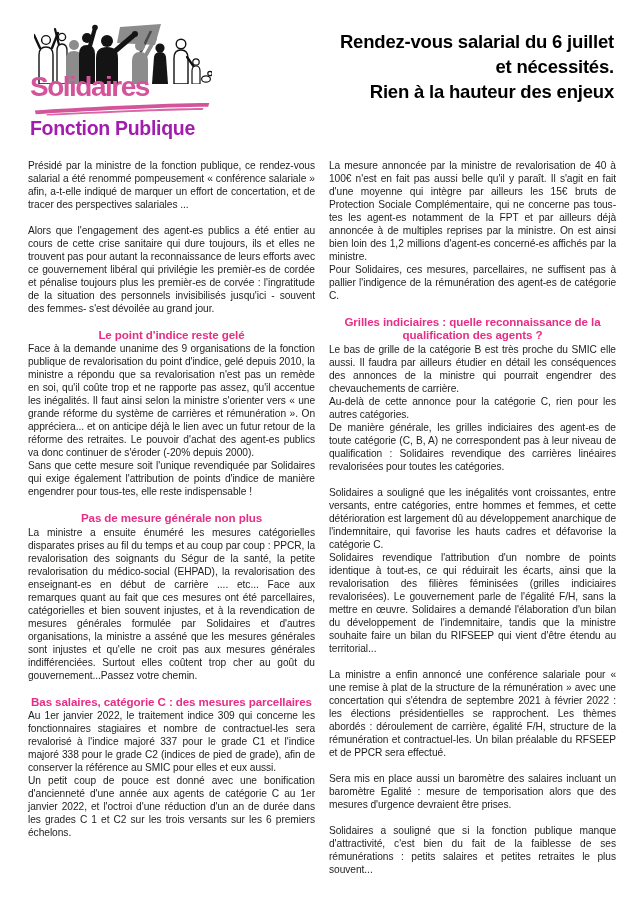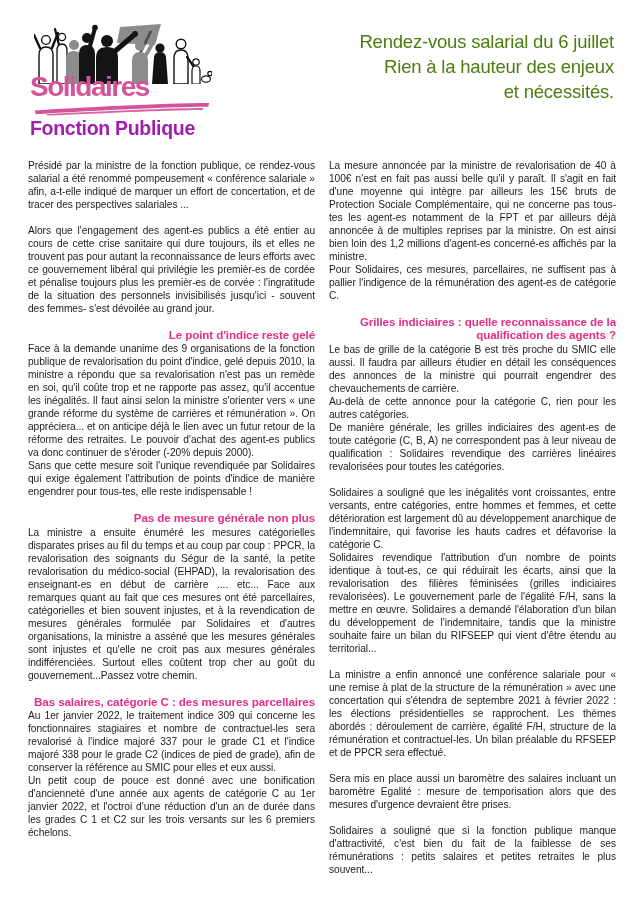--- a/index.html
+++ b/index.html
@@ -16,30 +16,30 @@
   .header{display:flex;justify-content:space-between;align-items:flex-start;padding:24px 30px 0 30px;}
   .logo{width:192px;flex:0 0 auto;}
   .crowd{display:block;width:178px;height:60px;margin-left:4px;}
   .brand{
     font-size:28px;font-weight:bold;color:var(--logo-pink);
     letter-spacing:-1.5px;line-height:.85;margin-top:-9px;position:relative;
   }
   .brush{display:block;width:184px;height:15px;margin-top:2px;}
   .logo-sub{font-size:19.5px;font-weight:bold;color:#a21caf;letter-spacing:-.3px;margin-top:1px;}
   .title{
-    text-align:right;font-weight:normal;font-size:18.5px;line-height:25px;
-    color:#4d7c0f;letter-spacing:-.2px;margin-top:5px;
+    text-align:right;font-weight:bold;font-size:18.5px;line-height:25px;
+    color:#000000;letter-spacing:-.2px;margin-top:5px;
   }
   .content{display:flex;gap:14px;padding:19px 28px 0 28px;}
   .col{width:287px;flex:0 0 auto;font-size:10.2px;line-height:13px;text-align:justify;letter-spacing:-.05px;}
   .block{margin-bottom:13px;}
   .block p{margin:0;}
   .h{
     color:var(--accent);font-size:11.6px;line-height:13.5px;
-    font-weight:bold;margin:0 0 1px 0;text-align:right;letter-spacing:-.1px;
+    font-weight:bold;margin:0 0 1px 0;text-align:center;letter-spacing:-.1px;
   }
 </style>
 </head>
 <body>
 
 <div class="page">
 
   <header class="header">
     <div class="logo">
       <svg class="crowd" viewBox="0 0 178 60" aria-hidden="true">
@@ -109,22 +109,22 @@
       <div class="brand">Solidaires</div>
       <svg class="brush" viewBox="0 0 190 16" aria-hidden="true">
         <path d="M2,10 C45,7 140,2 188,2 L187,6 C140,6 48,11 3,14 Z" fill="var(--logo-pink)"></path>
         <path d="M14,14 C70,11 150,7.5 182,7.5 L181,9.5 C140,10 70,13 15,15.5 Z" fill="var(--logo-pink)" opacity="0.9"></path>
       </svg>
       <div class="logo-sub">Fonction Publique</div>
     </div>
 
     <div class="title">
       <div>Rendez-vous salarial du 6 juillet</div>
+      <div>et nécessités.</div>
       <div>Rien à la hauteur des enjeux</div>
-      <div>et nécessités.</div>
     </div>
   </header>
 
   <main class="content">
 
     <section class="col">
       <div class="block">
         <p>Présidé par la ministre de la fonction publique, ce rendez-vous salarial a été renommé pompeusement « conférence salariale » afin, a-t-elle indiqué de marquer un effort de concertation, et de tracer des perspectives salariales ...</p>
       </div>
       <div class="block">

